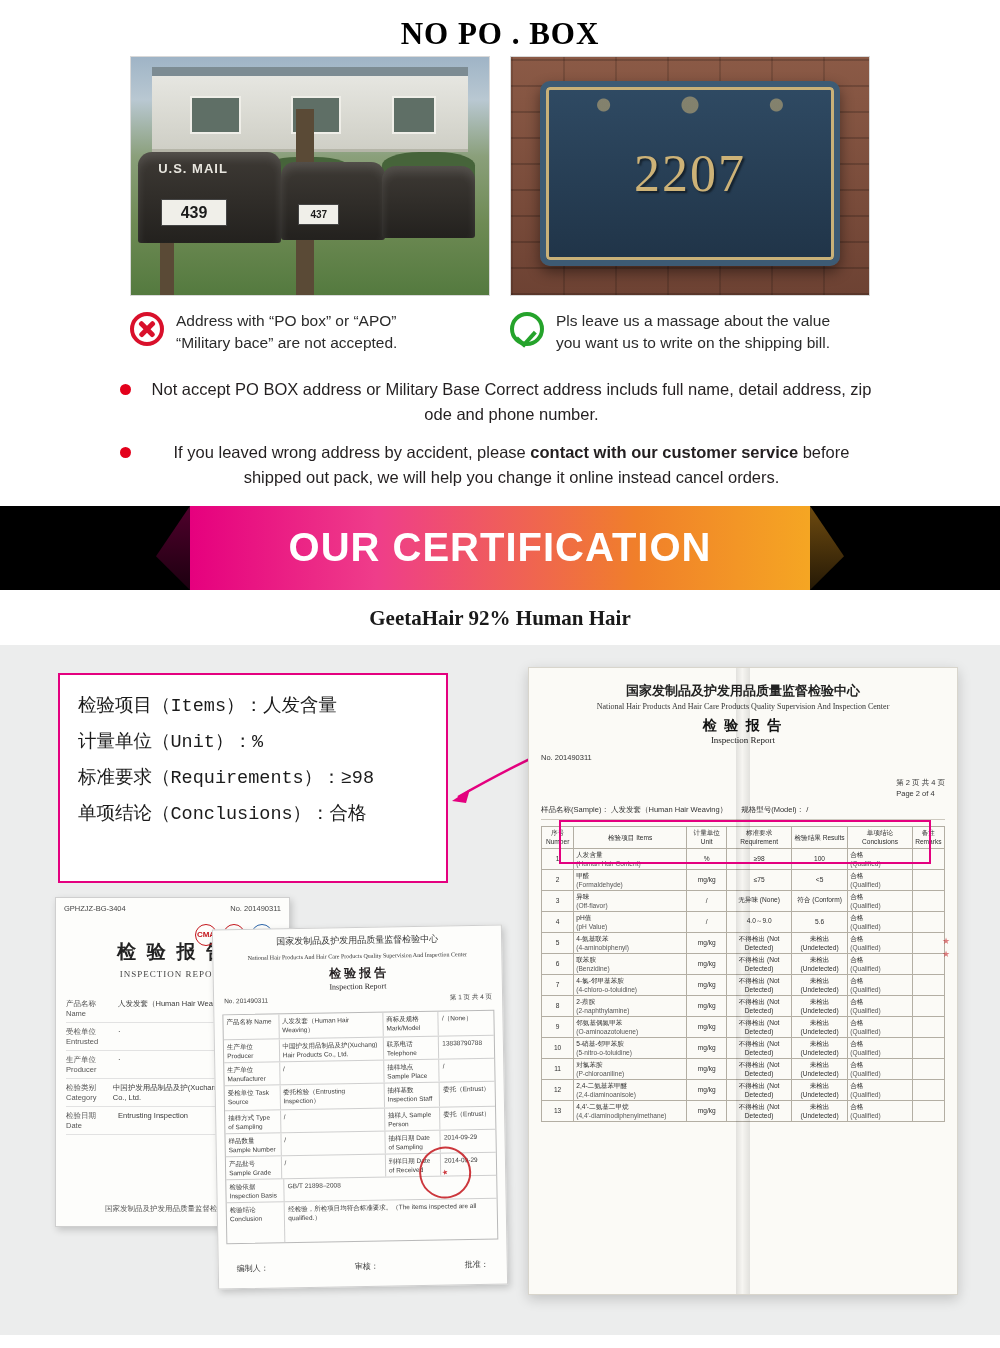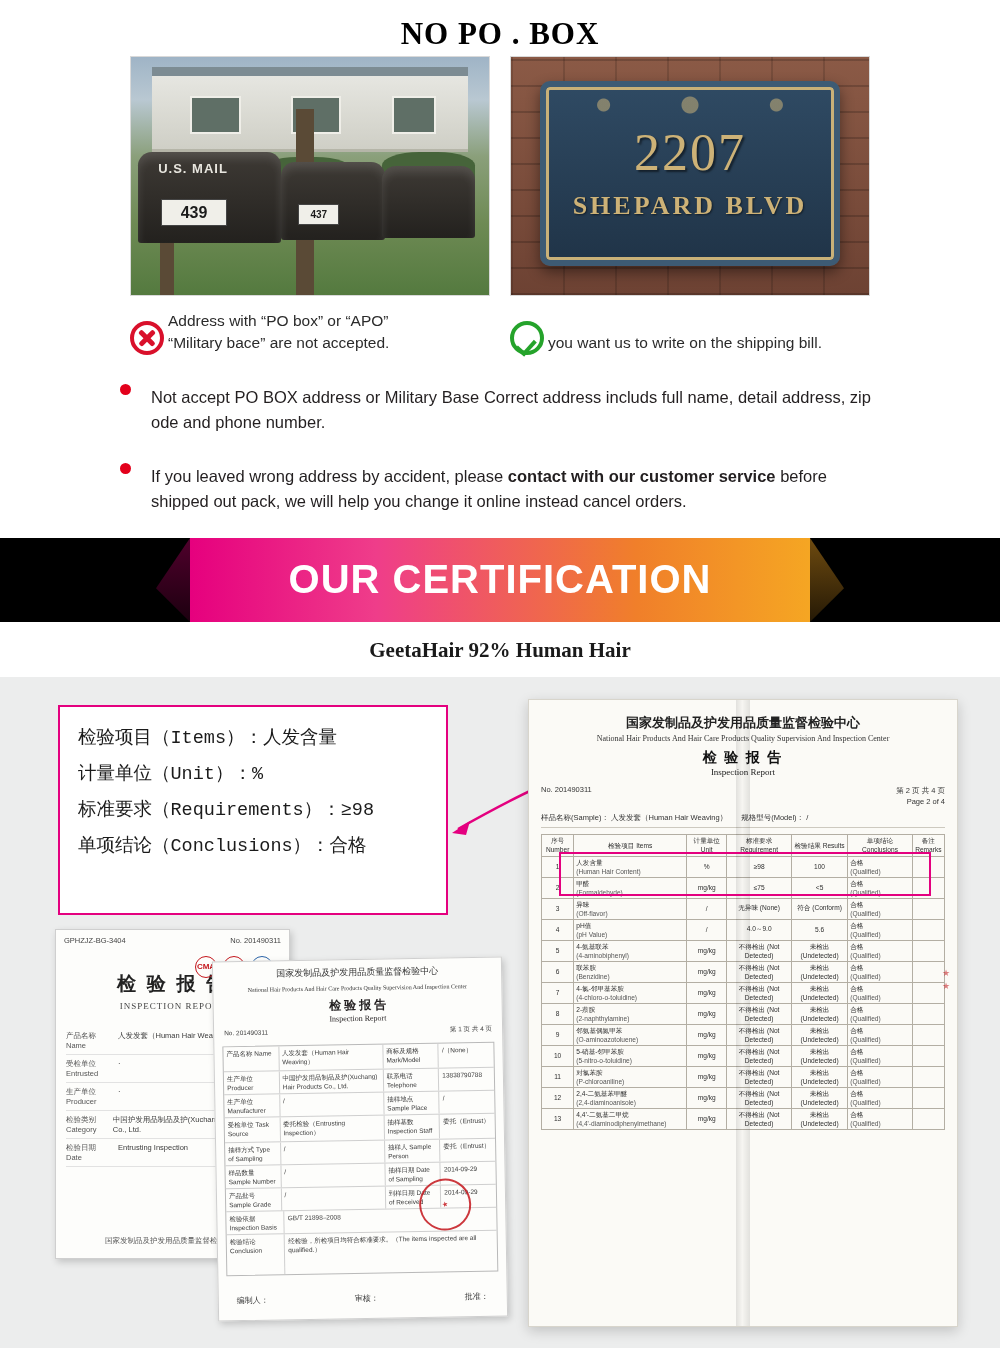--- a/index.html
+++ b/index.html
@@ -63,36 +63,36 @@
   }
   .plaque-number { color:#cdb277; font-family:"Liberation Serif", serif; font-weight:normal; font-size:52px; line-height:1; letter-spacing:2px; text-shadow: 2px 2px 2px rgba(0,0,0,.5); }
   .plaque-street { color:#cdb277; font-family:"Liberation Serif", serif; font-weight:bold; font-size:26px; letter-spacing:3px; margin-top:12px; text-shadow: 1px 1px 2px rgba(0,0,0,.5); }
   .plaque-orn { position:absolute; left:0; right:0; top:4px; height:28px; background:
       radial-gradient(circle at 20% 50%, rgba(201,177,120,.55) 0 6px, transparent 7px),
       radial-gradient(circle at 50% 50%, rgba(201,177,120,.55) 0 8px, transparent 9px),
       radial-gradient(circle at 80% 50%, rgba(201,177,120,.55) 0 6px, transparent 7px); }
 
   
   .notes-row { display:flex; justify-content:center; gap:20px; margin-top: 14px; }
-  .note { width: 360px; display:flex; align-items:flex-end; gap:4px; }
+  .note { width: 360px; display:flex; align-items:flex-start; gap:12px; }
   .note-text { font-size: 15.5px; line-height: 1.45; color:#2b2b2b; }
 
   .icon-x, .icon-check { flex: 0 0 auto; width: 34px; height: 34px; border-radius: 50%; position: relative; margin-top: 2px; }
   .icon-x { background:#ffffff; border: 4px solid #d9102b; }
   .icon-x:before, .icon-x:after { content:""; position:absolute; left:50%; top:50%; width: 20px; height: 4.5px; background:#d9102b; border-radius:2px; transform-origin:center; }
   .icon-x:before { transform: translate(-50%,-50%) rotate(45deg); }
   .icon-x:after { transform: translate(-50%,-50%) rotate(-45deg); }
   .icon-check { background:#ffffff; border: 4px solid #25a32b; }
   .icon-check:before { content:""; position:absolute; left: 6px; top: 11px; width: 8px; height: 15px; border-right: 4.5px solid #25a32b; border-bottom: 4.5px solid #25a32b; transform: rotate(42deg); }
 
   
   .bullets { width: 760px; margin: 22px auto 0 auto; }
   .bullet { display:flex; align-items:flex-start; gap:12px; margin-bottom: 14px; }
   .dot { flex:0 0 auto; width: 11px; height: 11px; background:#e3001b; border-radius:50%; margin-top: 7px; }
-  .bullet p { margin:8px; font-size: 16.5px; line-height: 1.5; color:#231f20; }
+  .bullet p { margin:0; font-size: 16.5px; line-height: 1.5; color:#231f20;text-align:center; }
   .bullet .strong { font-weight: bold; }
 
   
   .cert-band {
     position: relative;
     margin-top: 16px;
     height: 84px;
     background: #000000;
   }
   .cert-ribbon {
@@ -176,21 +176,21 @@
     box-shadow: 0 4px 12px rgba(0,0,0,.18);
     padding: 14px 12px 10px 12px;
   }
   .report .spine { position:absolute; left: 50%; top:0; bottom:0; width: 14px; transform: translateX(-50%);
       background: linear-gradient(90deg, rgba(0,0,0,.10), rgba(0,0,0,.02) 45%, rgba(0,0,0,.10)); }
   .rep-org { text-align:center; font-family:"Liberation Serif", serif; font-weight:bold; font-size: 13px; color:#222; }
   .rep-org-en { text-align:center; font-family:"Liberation Serif", serif; font-size: 8px; color:#333; margin-top: 2px; }
   .rep-title { text-align:center; font-family:"Liberation Serif", serif; font-weight:bold; font-size: 14px; color:#111; margin-top: 6px; letter-spacing: 2px; }
   .rep-title-en { text-align:center; font-family:"Liberation Serif", serif; font-size: 9px; color:#222; }
   .rep-meta { display:flex; justify-content:space-between; font-size: 7.5px; color:#333; margin-top: 8px; }
-  .rep-meta .pages { text-align:right; line-height:1.5; }
+  .rep-meta .pages { text-align:left; line-height:1.5;margin-top:24px; }
   .rep-sample { display:flex; gap: 14px; font-size: 7.5px; color:#333; margin-top: 6px; border-bottom:1px solid #cdc9bf; padding-bottom: 4px; }
 
   .rtable { width: 100%; border-collapse: collapse; margin-top: 6px; }
   .rtable td, .rtable th { border: 1px solid #b3aea3; font-size: 6.6px; padding: 2px 2px; color:#2e2e2e; vertical-align: middle; }
   .rtable th { font-weight: normal; line-height: 1.25; text-align:center; }
   .rtable .c { text-align:center; }
   .rtable .sub { color:#555; }
   .hl-box { position:absolute; left: 30px; top: 152px; width: 372px; height: 44px; border: 2.5px solid #e4007f; pointer-events:none; }
   .rep-stamp { position:absolute; right: 6px; top: 268px; width: 30px; height: 110px; color:#c4161c; opacity:.55; font-size: 9px; line-height:1.2; writing-mode: vertical-rl; }
 </style>
@@ -226,37 +226,37 @@
         <div class="mb-box" style="left:70%; top:46%; width:26%; height:30%;"></div>
       </div>
     </div>
 
     <div class="photo">
       <div class="plaque-scene">
         <div class="plaque-brick"></div>
         <div class="plaque">
           <div class="plaque-orn"></div>
           <div class="plaque-number">2207</div>
-          <div class="plaque-street">SHEPARD BLVD</div>
         </div>
       </div>
     </div>
   </div>
 
   <div class="notes-row">
     <div class="note">
       <div class="icon-x"></div>
       <div class="note-text">
         <div>Address with “PO box” or “APO”</div>
         <div>“Military bace” are not accepted.</div>
       </div>
     </div>
     <div class="note">
       <div class="icon-check"></div>
       <div class="note-text">
+        <div>Pls leave us a massage about the value</div>
         <div>you want us to write on the shipping bill.</div>
       </div>
     </div>
   </div>
 
   <div class="bullets">
     <div class="bullet">
       <div class="dot"></div>
       <p>Not accept PO BOX address or Military Base Correct address includs full name, detail address, zip ode and phone number.</p>
     </div>

